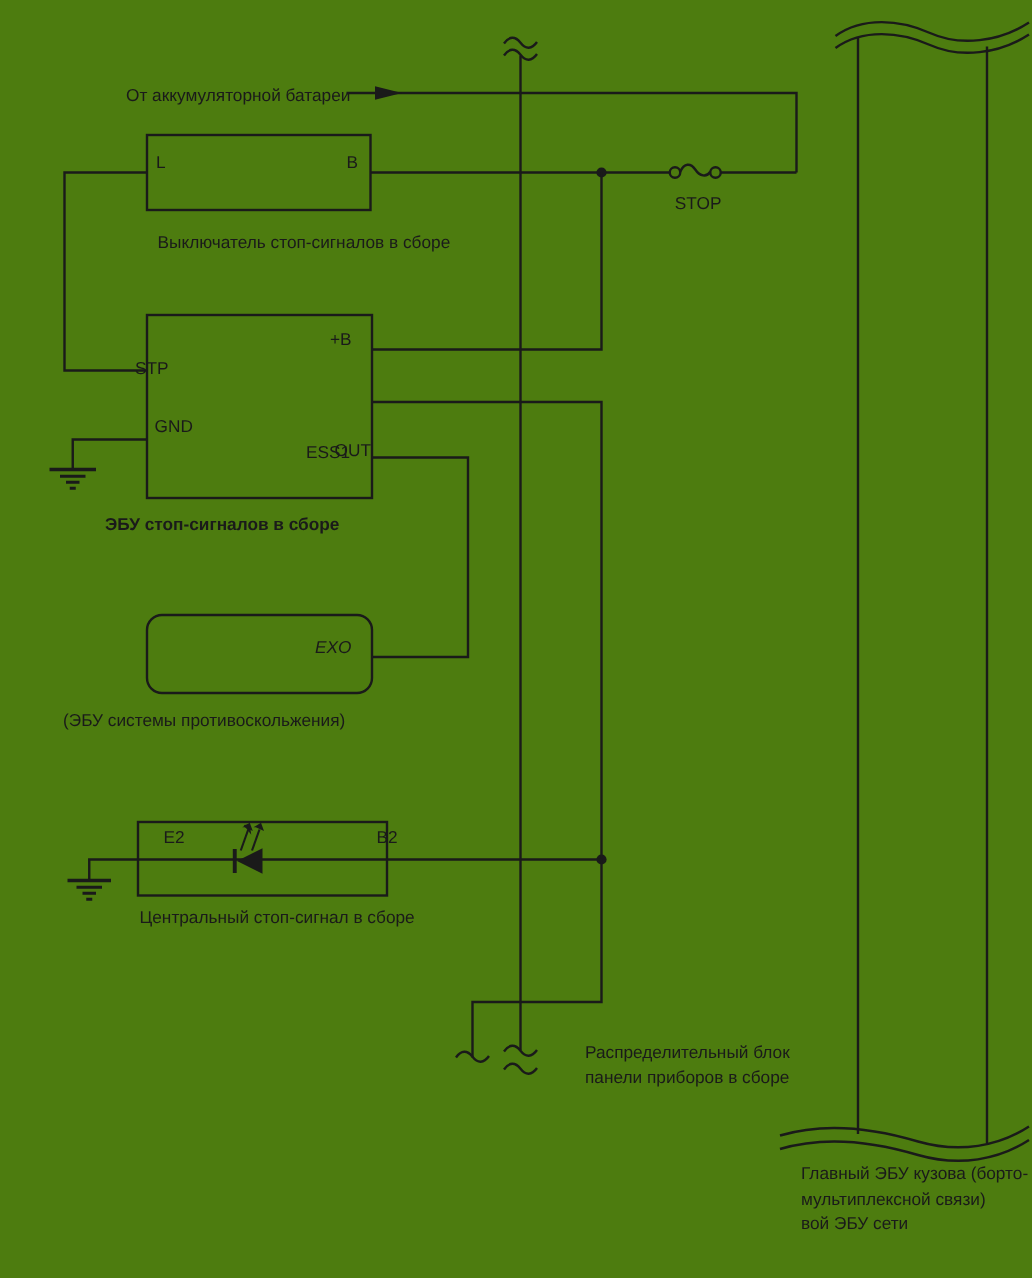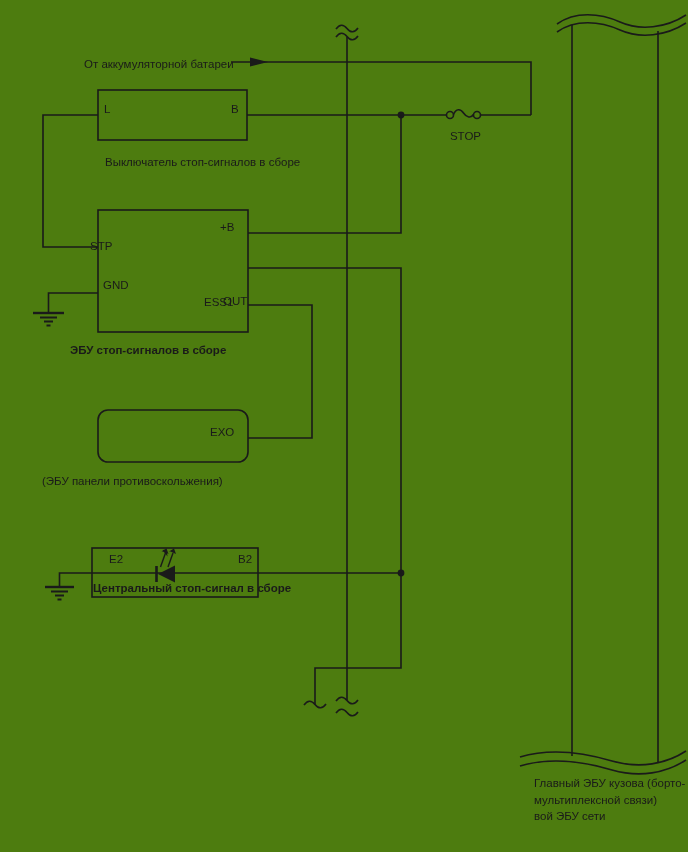--- a/index.html
+++ b/index.html
@@ -115,29 +115,33 @@
   <div class="lbl pin" style="left:231px;top:103px;">B</div>
   <div class="lbl" style="left:105px;top:154px;">Выключатель стоп-сигналов в сборе</div>
 
   <div class="lbl pin" style="left:90px;top:240px;">STP</div>
   <div class="lbl pin" style="left:103px;top:279px;">GND</div>
   <div class="lbl pin" style="left:220px;top:221px;">+B</div>
   <div class="lbl pin" style="left:223px;top:259px;margin-top:36px;">OUT</div>
   <div class="lbl pin" style="left:204px;top:296px;">ESS1</div>
   <div class="lbl" style="left:70px;top:342px;font-weight:bold;">ЭБУ стоп-сигналов в сборе</div>
 
-  <div class="lbl pin" style="left:210px;top:426px;">EXO</div>
+  <div class="lbl pin" style="left:210px;top:426px;font-style:italic;">EXO</div>
   <div class="lbl" style="left:42px;top:473px;">
-    <div>(ЭБУ панели противоскольжения)</div>
+    <div>(ЭБУ системы противоскольжения)</div>
   </div>
 
   <div class="lbl pin" style="left:109px;top:553px;">E2</div>
-  <div class="lbl pin" style="left:238px;top:553px;">B2</div>
-  <div class="lbl" style="left:93px;top:580px;font-weight:bold;">Центральный стоп-сигнал в сборе</div>
+  <div class="lbl pin" style="left:251px;top:553px;">B2</div>
+  <div class="lbl" style="left:93px;top:604px;">Центральный стоп-сигнал в сборе</div>
 
+  <div class="lbl" style="left:390px;top:694px;">
+    <div>Распределительный блок</div>
+    <div>панели приборов в сборе</div>
+  </div>
 
   <div class="lbl tight" style="left:534px;top:775px;">
     <div>Главный ЭБУ кузова (борто-</div>
     <div>мультиплексной связи)</div>
     <div>вой ЭБУ сети</div>
   </div>
 
 </div>
 
 </body></html>

